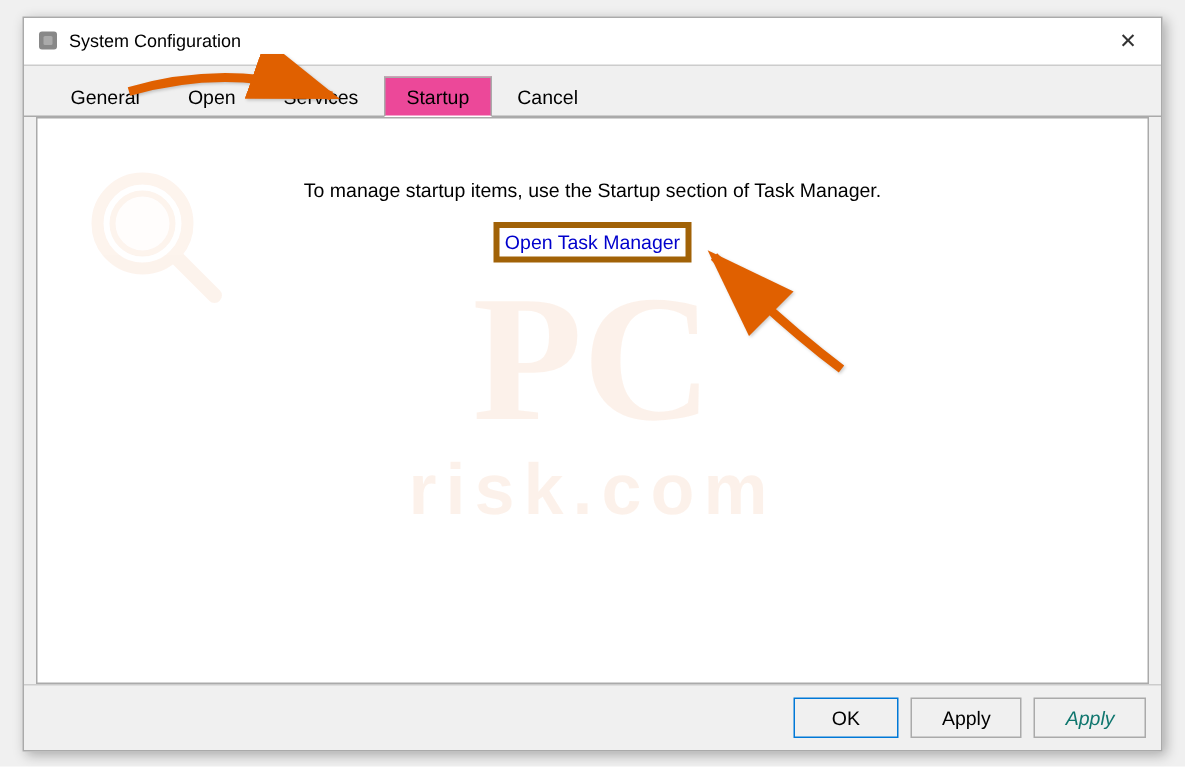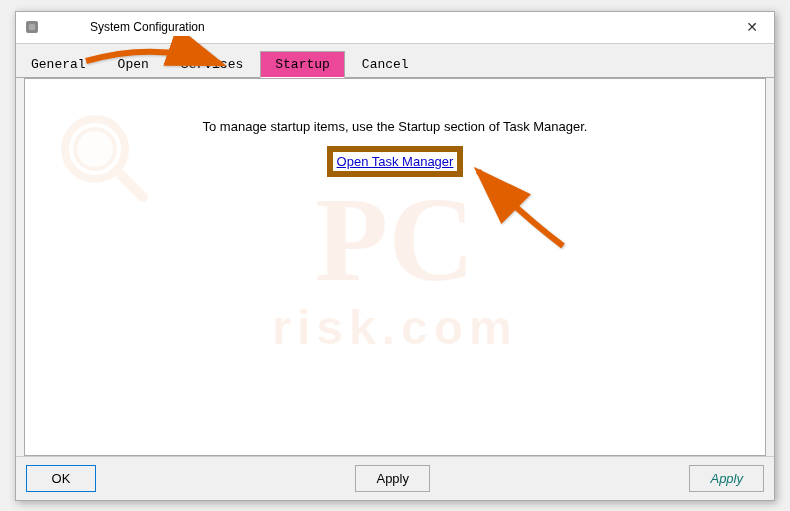--- a/index.html
+++ b/index.html
@@ -25,21 +25,20 @@
     }
 
     .title-bar {
       background: #ffffff;
       height: 32px;
       display: flex;
       align-items: center;
       padding: 0 8px;
       border-bottom: 1px solid #ccc;
       user-select: none;
-      gap: 44px;
     }
 
     .title-bar-icon {
       width: 16px;
       height: 16px;
       margin-right: 6px;
       display: flex;
       align-items: center;
       justify-content: center;
     }
@@ -57,24 +56,23 @@
       align-items: center;
       justify-content: center;
       cursor: pointer;
       font-size: 14px;
       color: #333;
     }
 
     .tab-bar {
       background: #f0f0f0;
       display: flex;
-      padding: 6px 8px 0 0;
+      padding: 6px 8px 0 16px;
       border-bottom: 1px solid #aaa;
       position: relative;
-      font-family: Liberation Mono, monospace;
     }
 
     .tab {
       padding: 5px 14px;
       cursor: pointer;
       border: 1px solid transparent;
       border-bottom: none;
       background: transparent;
       font-size: 13px;
       color: #000;
@@ -144,41 +142,40 @@
       font-size: 13px;
       color: #000;
       text-align: left;
       margin-top: 10px;
       margin-bottom: 20px;
       z-index: 1;
     }
 
     .link-btn {
       color: #0000cc;
-      text-decoration: underline;
       cursor: pointer;
       font-size: 13px;
       background: none;
-      border: 6px solid #a16207;
+      border: 4px solid #a16207;
       padding: 2px 4px;
       z-index: 1;
     }
 
     
     .arrow-right {
       position: absolute;
       top: -8px;
       left: 60px;
       pointer-events: none;
       z-index: 10;
     }
 
     .bottom-bar {
       display: flex;
-      justify-content: space-between;
+      justify-content: flex-end;
       padding: 8px 10px;
       gap: 8px;
       background: #f0f0f0;
       border-top: 1px solid #ccc;
     }
 
     .btn {
       padding: 5px 20px;
       min-width: 70px;
       font-size: 13px;

